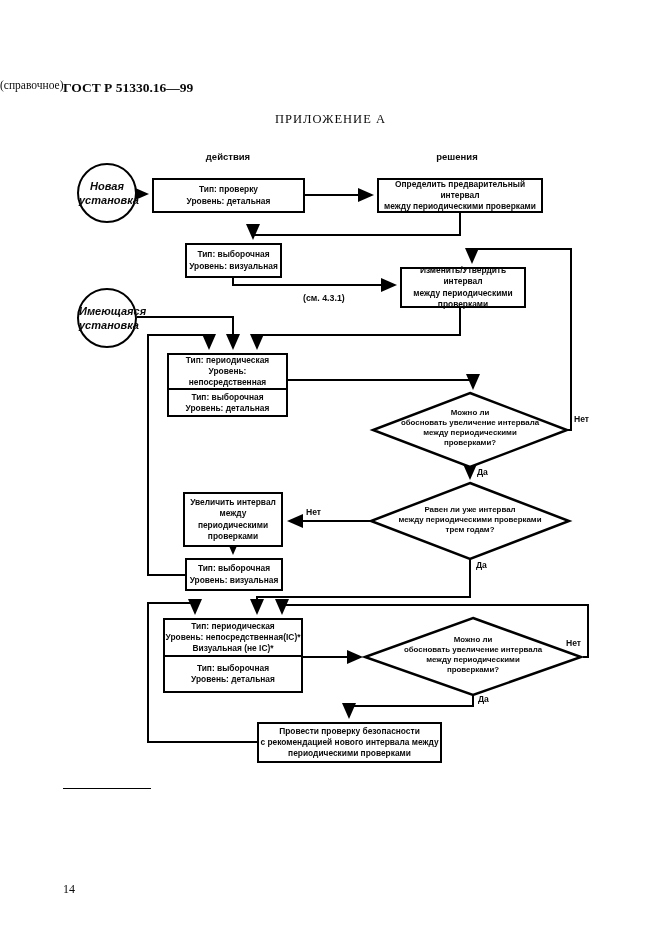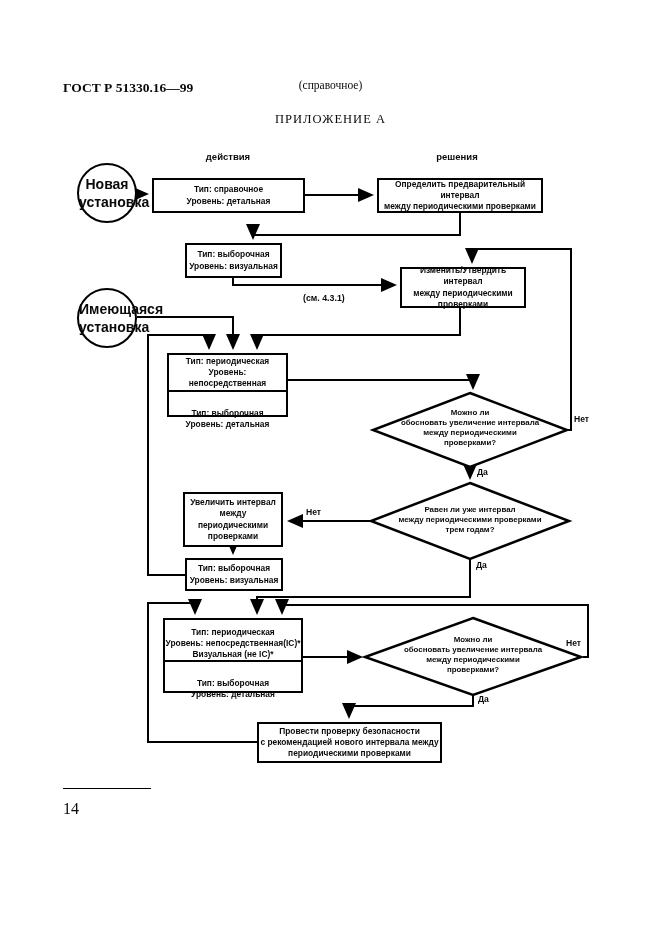--- a/index.html
+++ b/index.html
@@ -2,33 +2,33 @@
 <html><head>
 <meta charset="utf-8">
 <style>
   html,body{margin:0;padding:0;background:#e8e8e8;}
   .page{position:relative;width:661px;height:936px;background:#fff;color:#0a0a0a;overflow:hidden;}
   .serif{font-family:"Liberation Serif",serif;}
   .sans{font-family:"Liberation Sans",sans-serif;}
   .abs{position:absolute;}
   .doc-code{left:63px;top:36px;font-size:13.5px;font-weight:bold;margin-top:44px;}
   .appendix{left:0;top:64px;width:100%;text-align:center;font-size:12.5px;letter-spacing:1px;margin-top:48px;}
-  .appendix-sub{left:0;top:79px;width:100%;text-align:center;font-size:11.5px;}
+  .appendix-sub{left:0;top:79px;width:100%;text-align:left;font-size:11.5px;}
   .fig-title{left:0;top:119px;width:100%;text-align:center;font-size:11.5px;font-weight:bold;}
   .col-head{top:151px;width:120px;text-align:center;font-size:9.5px;font-weight:bold;}
   .node{box-sizing:border-box;border:2px solid #000;background:#fff;display:flex;flex-direction:column;justify-content:center;text-align:center;font-weight:bold;font-size:8.4px;line-height:1.32;}
-  .node .sec{display:flex;flex-direction:column;justify-content:center;flex:1;margin-top:16px;}
+  .node .sec{display:flex;flex-direction:column;justify-content:center;flex:1;}
   .node .sec.first{border-bottom:2px solid #000;}
-  .circle{box-sizing:border-box;border:2px solid #000;border-radius:50%;background:#fff;display:flex;flex-direction:column;justify-content:center;text-align:center;font-weight:bold;font-size:14px;line-height:1.3;}
+  .circle{box-sizing:border-box;border:2px solid #000;border-radius:50%;background:#fff;display:flex;flex-direction:column;justify-content:center;text-align:center;font-weight:bold;font-size:11px;line-height:1.3;font-style:italic;}
   .dtext{text-align:center;font-weight:bold;font-size:7.9px;line-height:1.28;}
   .lbl{font-weight:bold;font-size:8.6px;}
   .ref{font-weight:bold;font-size:8.8px;margin-top:40px;}
   .fn-rule{left:63px;top:788px;width:88px;height:1px;background:#000;}
   .footnote{left:63px;top:792px;width:536px;font-size:11.8px;line-height:13.4px;text-align:justify;text-indent:24px;}
-  .pagenum{left:63px;top:800px;font-size:16px;}
+  .pagenum{left:63px;top:882px;font-size:12px;}
   svg{position:absolute;left:0;top:0;}
 </style>
 </head>
 <body>
 
 <div class="page serif">
 
   <svg width="661" height="936">
     <defs>
       <marker id="ah" markerWidth="9" markerHeight="8" refX="6.5" refY="3.5" orient="auto">
@@ -71,21 +71,21 @@
   <div class="abs circle sans" style="left:77px;top:163px;width:60px;height:60px;">
     <div>Новая</div>
     <div>установка</div>
   </div>
   <div class="abs circle sans" style="left:77px;top:288px;width:60px;height:60px;">
     <div>Имеющаяся</div>
     <div>установка</div>
   </div>
 
   <div class="abs node sans" style="left:152px;top:178px;width:153px;height:35px;">
-    <div>Тип: справочное</div>
+    <div>Тип: проверку</div>
     <div>Уровень: детальная</div>
   </div>
 
   <div class="abs node sans" style="left:377px;top:178px;width:166px;height:35px;">
     <div>Определить предварительный интервал</div>
     <div>между периодическими проверками</div>
   </div>
 
   <div class="abs node sans" style="left:185px;top:243px;width:97px;height:35px;">
     <div>Тип: выборочная</div>

